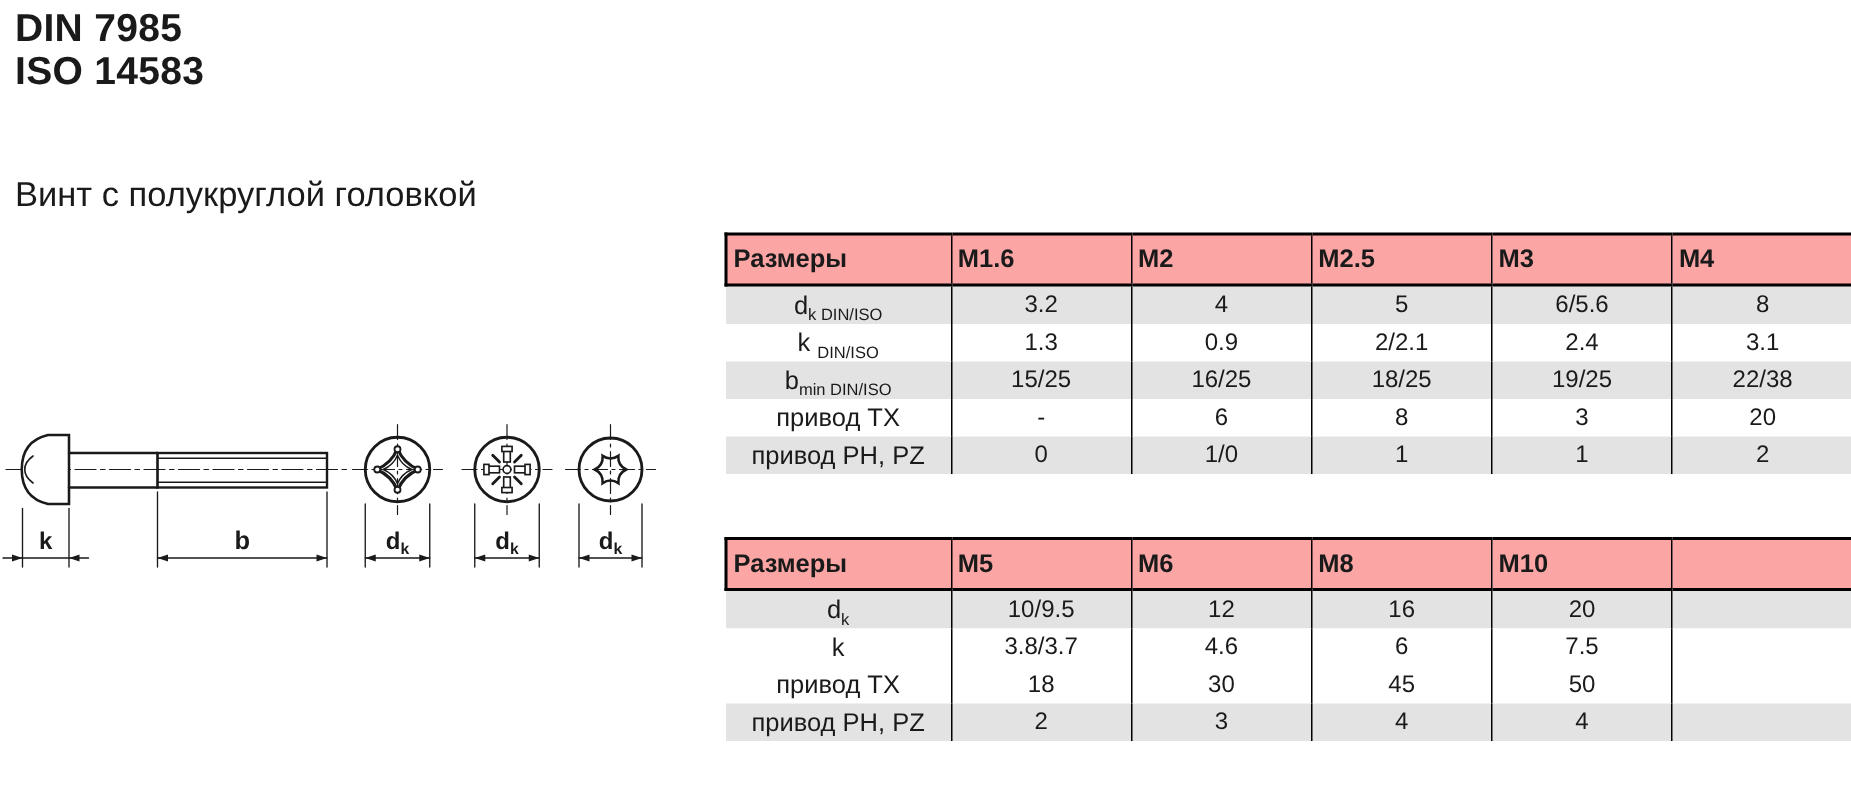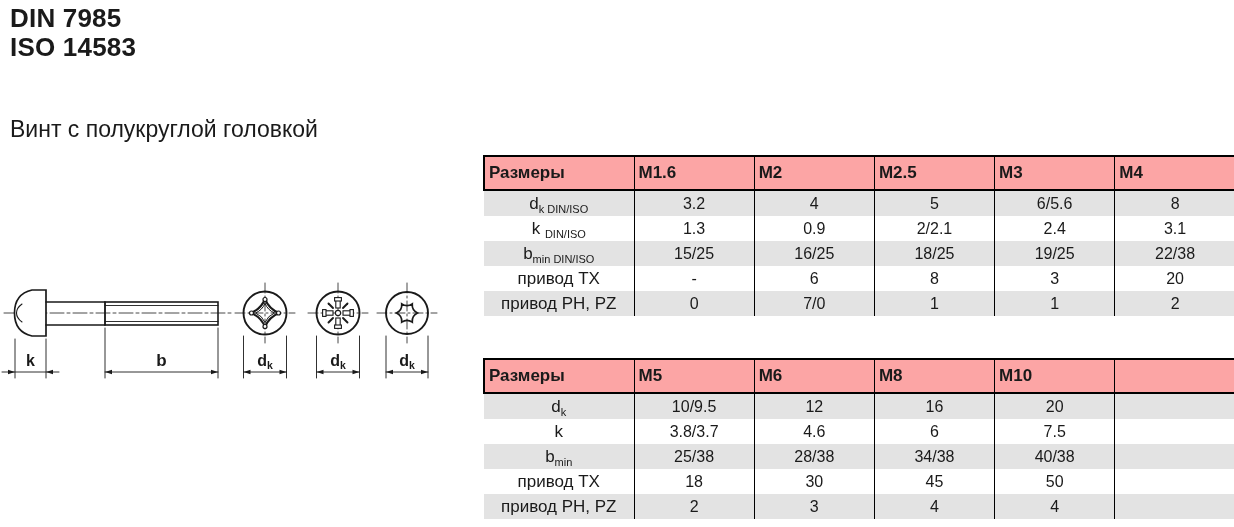--- a/index.html
+++ b/index.html
@@ -199,21 +199,21 @@
       <td class="lbl"><span>привод TX</span><sub></sub></td>
       <td>-</td>
       <td>6</td>
       <td>8</td>
       <td>3</td>
       <td>20</td>
     </tr>
     <tr class="odd">
       <td class="lbl"><span>привод PH, PZ</span><sub></sub></td>
       <td>0</td>
-      <td>7/0</td>
+      <td>1/0</td>
       <td>1</td>
       <td>1</td>
       <td>2</td>
     </tr>
   </tbody>
 </table>
 
 <table class="spec t2">
   <colgroup>
       <col class="c0">
@@ -243,28 +243,20 @@
       <td></td>
     </tr>
     <tr>
       <td class="lbl"><span>k</span><sub></sub></td>
       <td>3.8/3.7</td>
       <td>4.6</td>
       <td>6</td>
       <td>7.5</td>
       <td></td>
     </tr>
-    <tr class="odd">
-      <td class="lbl"><span>b</span><sub>min</sub></td>
-      <td>25/38</td>
-      <td>28/38</td>
-      <td>34/38</td>
-      <td>40/38</td>
-      <td></td>
-    </tr>
     <tr>
       <td class="lbl"><span>привод TX</span><sub></sub></td>
       <td>18</td>
       <td>30</td>
       <td>45</td>
       <td>50</td>
       <td></td>
     </tr>
     <tr class="odd">
       <td class="lbl"><span>привод PH, PZ</span><sub></sub></td>

